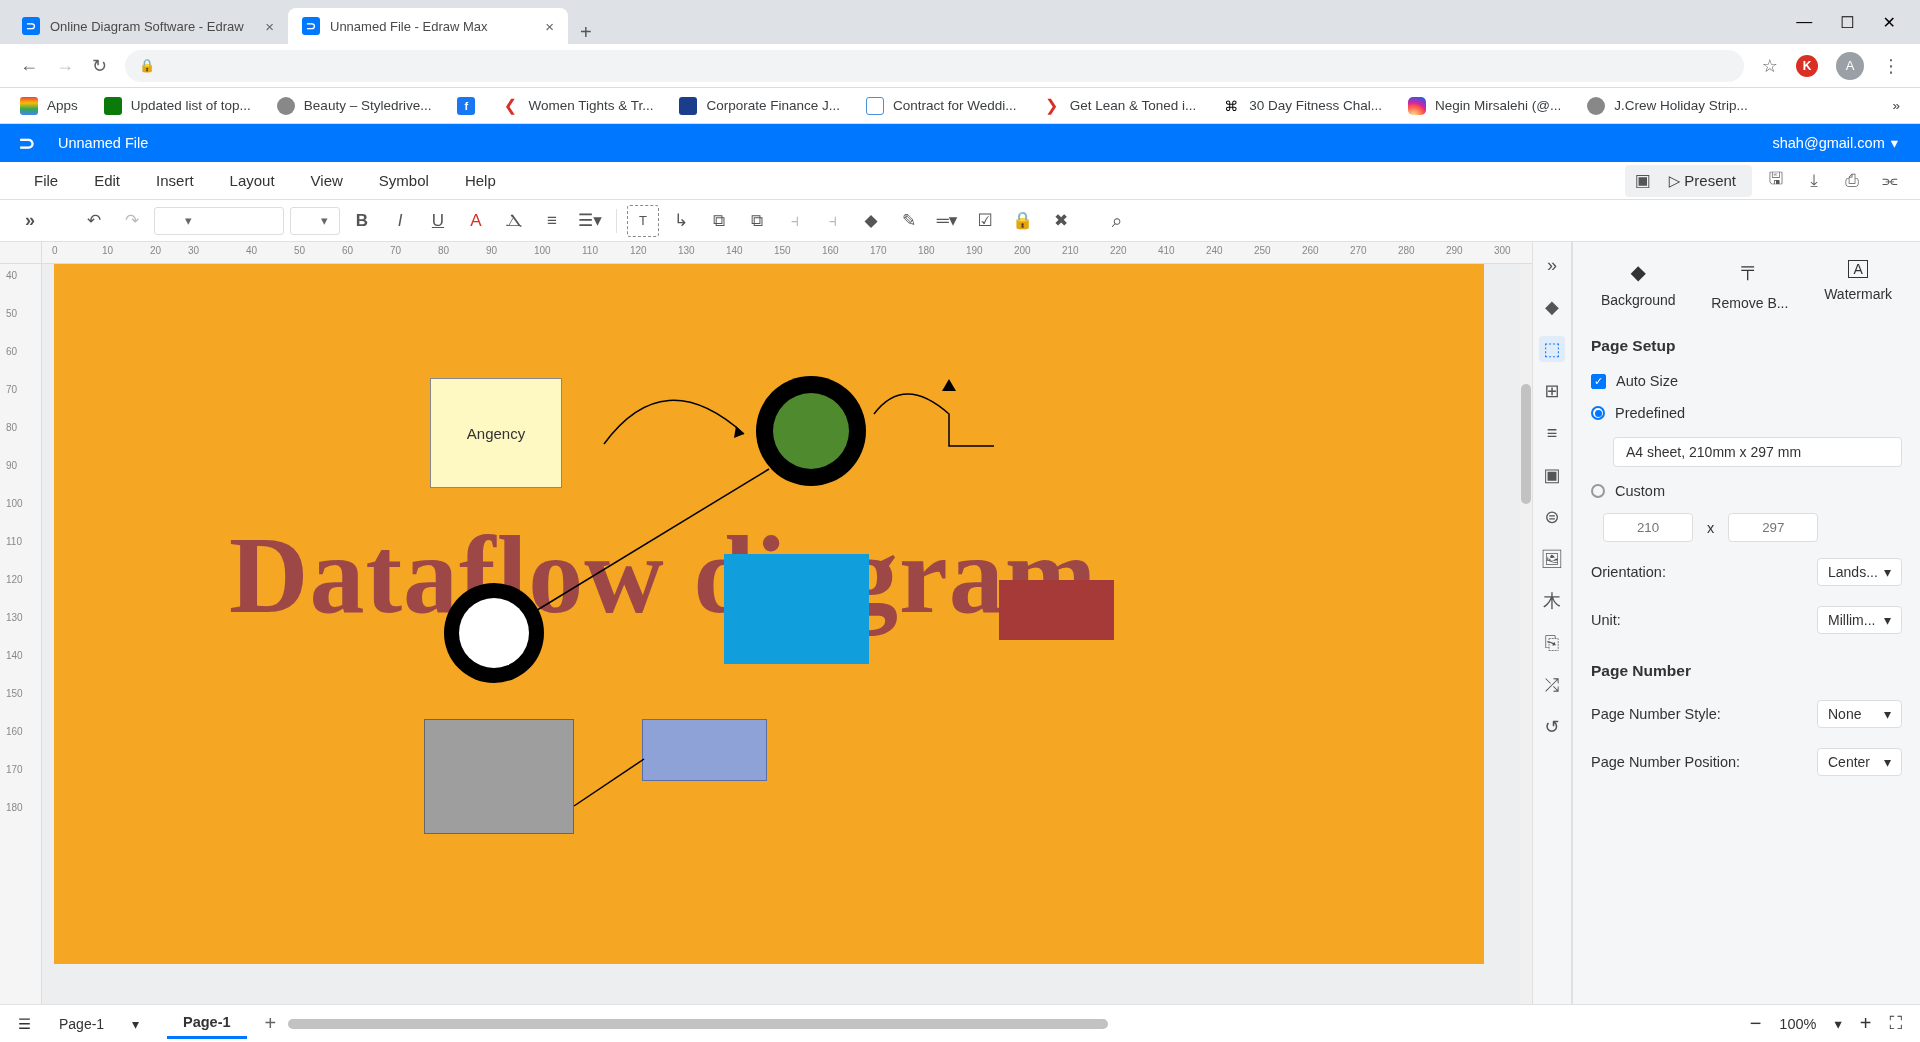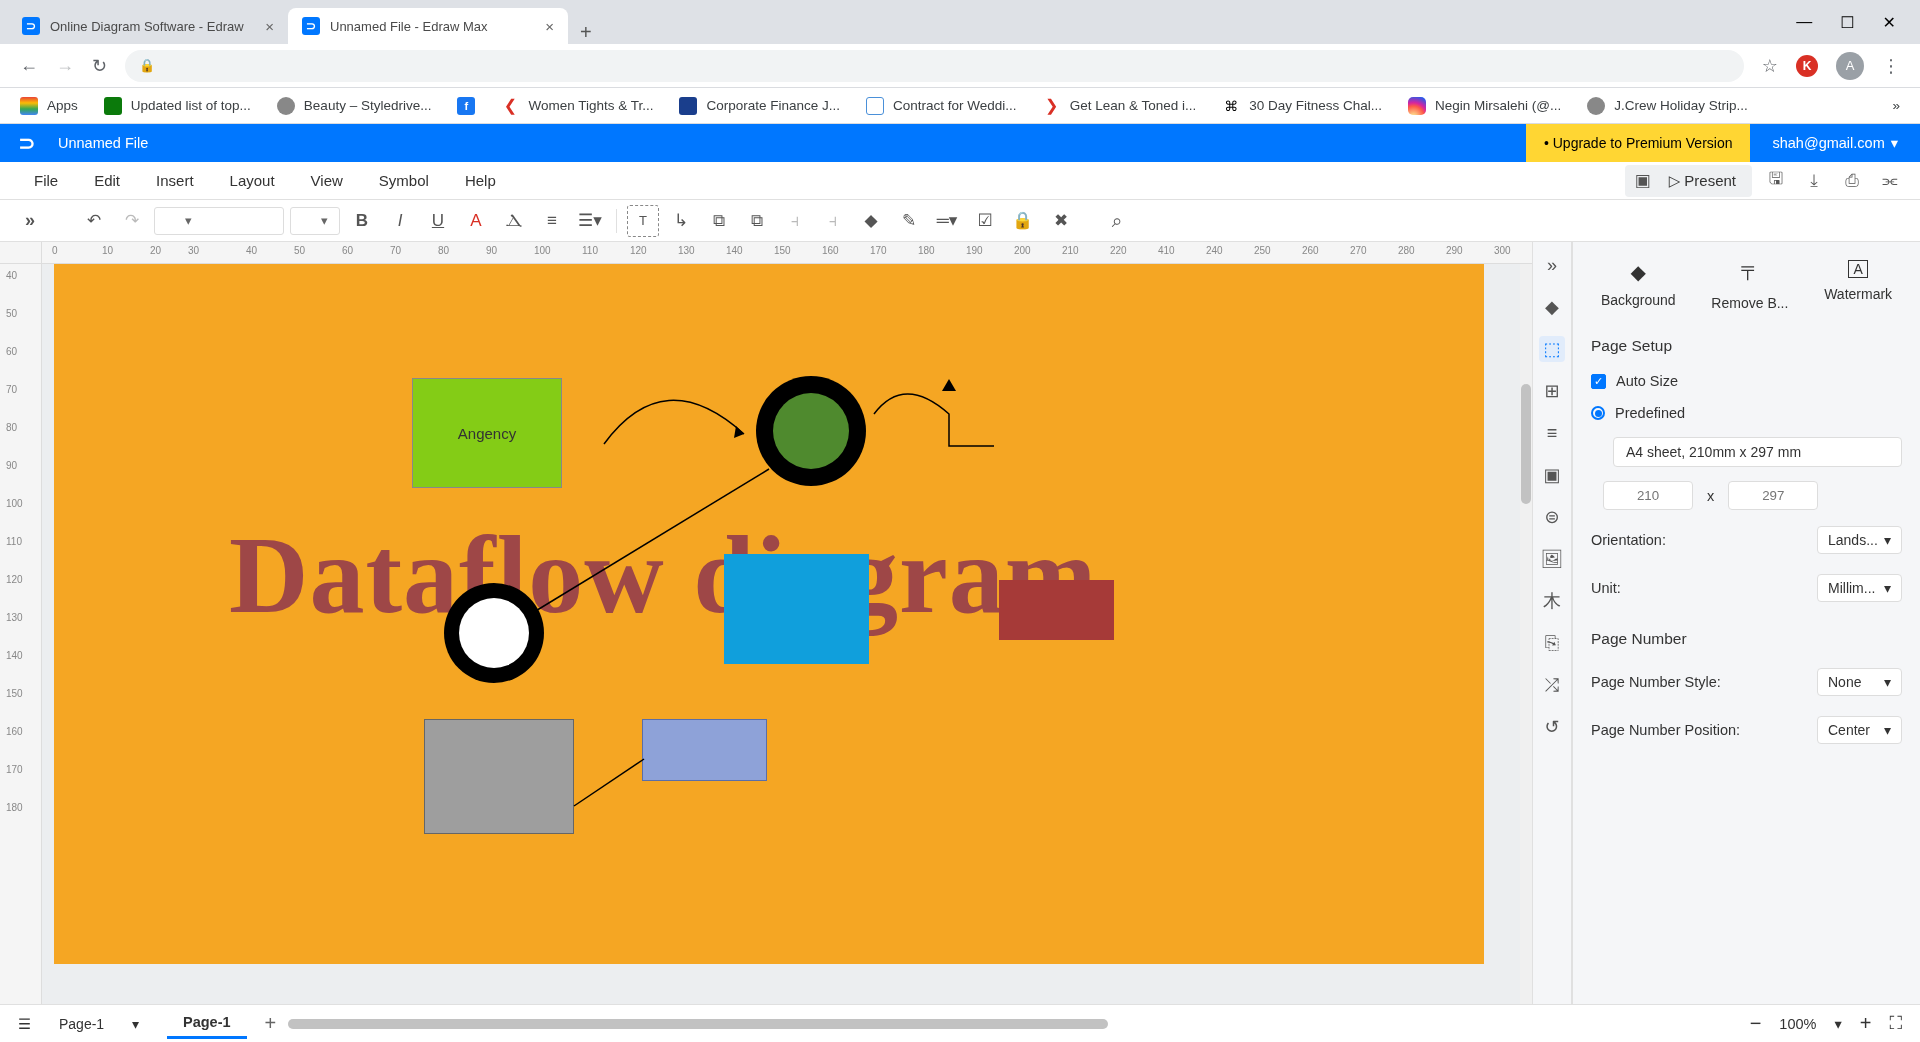--- a/index.html
+++ b/index.html
@@ -68,21 +68,21 @@
 
 .side-icons { position:absolute; right:348px; top:0; width:40px; bottom:0; background:#f5f6f8; border-left:1px solid #e0e0e0; border-right:1px solid #e0e0e0; display:flex; flex-direction:column; align-items:center; padding-top:10px; gap:16px;}
 .side-ico { width:26px; height:26px; display:flex; align-items:center; justify-content:center; color:#555; font-size:18px;}
 .side-ico.active { color:#0077ff; background:#e1ecfb; border-radius:4px;}
 
 .right-panel { position:absolute; right:0; top:0; width:348px; bottom:0; background:#f5f6f8; border-left:1px solid #e0e0e0; overflow:hidden; font-size:14.5px; color:#333;}
 .rp-title { text-align:center; padding:12px 0; font-weight:500; border-bottom:1px solid #e6e6e6;}
 .rp-tabs { display:flex; justify-content:space-around; padding:18px 10px 8px; }
 .rp-tab { display:flex; flex-direction:column; align-items:center; gap:8px; font-size:14px;}
 .rp-tab-ico { font-size:20px;}
-.rp-section-title { font-weight:normal; padding: 18px 18px 10px; font-size:15.5px;}
+.rp-section-title { font-weight:bold; padding: 18px 18px 10px; font-size:15.5px;}
 .rp-row { padding: 8px 18px; display:flex; align-items:center; gap:10px;}
 .rp-row label { font-size:14.5px;}
 .rp-sel { background:#fff; border:1px solid #ddd; padding:6px 12px; border-radius:4px; flex:1; font-size:14px; display:flex; justify-content:space-between; align-items:center;}
 .rp-wh { display:flex; align-items:center; gap:14px; padding:6px 30px;}
 .rp-wh input { width:90px; text-align:center; border:1px solid #ddd; padding:6px; border-radius:4px; background:#fff;}
 .rp-split { display:flex; justify-content:space-between; align-items:center; padding:10px 18px;}
 .small-sel { background:#fff; border:1px solid #ddd; padding:5px 10px; border-radius:4px; font-size:14px; min-width:85px; display:flex; justify-content:space-between; align-items:center; gap:6px;}
 .chk{ width:15px; height:15px; border:1px solid #0077ff; background:#0077ff; display:inline-flex; align-items:center; justify-content:center; color:#fff; font-size:11px; border-radius:2px;}
 .radio{ width:14px; height:14px; border:2px solid #999; border-radius:50%; display:inline-block;}
 .radio.on{ border-color:#0077ff; }
@@ -177,21 +177,20 @@
       <span>J.Crew Holiday Strip...</span>
     </div>
   <span style="flex:1"></span>
   <span>»</span>
 </div>
 
 <div class="app-header">
   <div class="app-logo">⊃</div>
   <span style="font-weight:500">Unnamed File</span>
   <div class="spacer"></div>
-  <div class="upgrade">• Upgrade to Premium Version</div>
   <div class="user">
       <span>shah@gmail.com</span>
       <span>▾</span>
     </div>
 </div>
 
 <div class="menu-bar">
   <span class="mitem">File</span>
   <span class="mitem">Edit</span>
   <span class="mitem">Insert</span>
@@ -303,21 +302,21 @@
       <span style="top:462px">160</span>
       <span style="top:500px">170</span>
       <span style="top:538px">180</span>
   </div>
 
   <div class="canvas-wrap">
     <div class="canvas">
 
       <div class="bigtext" style="left:175px; top:248px">Dataflow diagram</div>
 
-      <div class="shape" style="left:358px; top:114px; width:150px; height:110px; background:#84cc16">
+      <div class="shape" style="left:376px; top:114px; width:132px; height:110px; background:#fef9c3">
           <span>Angency</span>
         </div>
       <div style="position:absolute; left:702px; top:112px; width:110px; height:110px; border-radius:50%; background:#000; display:flex;align-items:center;justify-content:center">
           <div style="width:76px;height:76px;border-radius:50%;background:#4f8a2e"></div>
         </div>
       <div style="position:absolute; left:390px; top:319px; width:100px; height:100px; border-radius:50%; background:#000; display:flex;align-items:center;justify-content:center">
           <div style="width:70px;height:70px;border-radius:50%;background:#fff"></div>
         </div>
       <div class="shape" style="left:670px; top:290px; width:145px; height:110px; background:#109fdc; border:none"></div>
       <div class="shape" style="left:945px; top:316px; width:115px; height:60px; background:#a63a38; border:none"></div>
@@ -376,20 +375,24 @@
       </div>
     <div class="rp-row">
         <span class="radio on"></span>
         <label>Predefined</label>
       </div>
     <div class="rp-row" style="padding-left:40px">
         <div class="rp-sel">
           <span>A4 sheet, 210mm x 297 mm</span>
         </div>
       </div>
+    <div class="rp-row">
+        <span class="radio"></span>
+        <label>Custom</label>
+      </div>
     <div class="rp-wh">
       <input disabled="" style="color: rgb(187, 187, 187);" placeholder="210">
       <span>x</span>
       <input disabled="" style="color: rgb(187, 187, 187);" placeholder="297">
     </div>
     <div class="rp-split">
         <span>Orientation:</span>
         <div class="small-sel">
           <span>Lands...</span>
           <span>▾</span>

